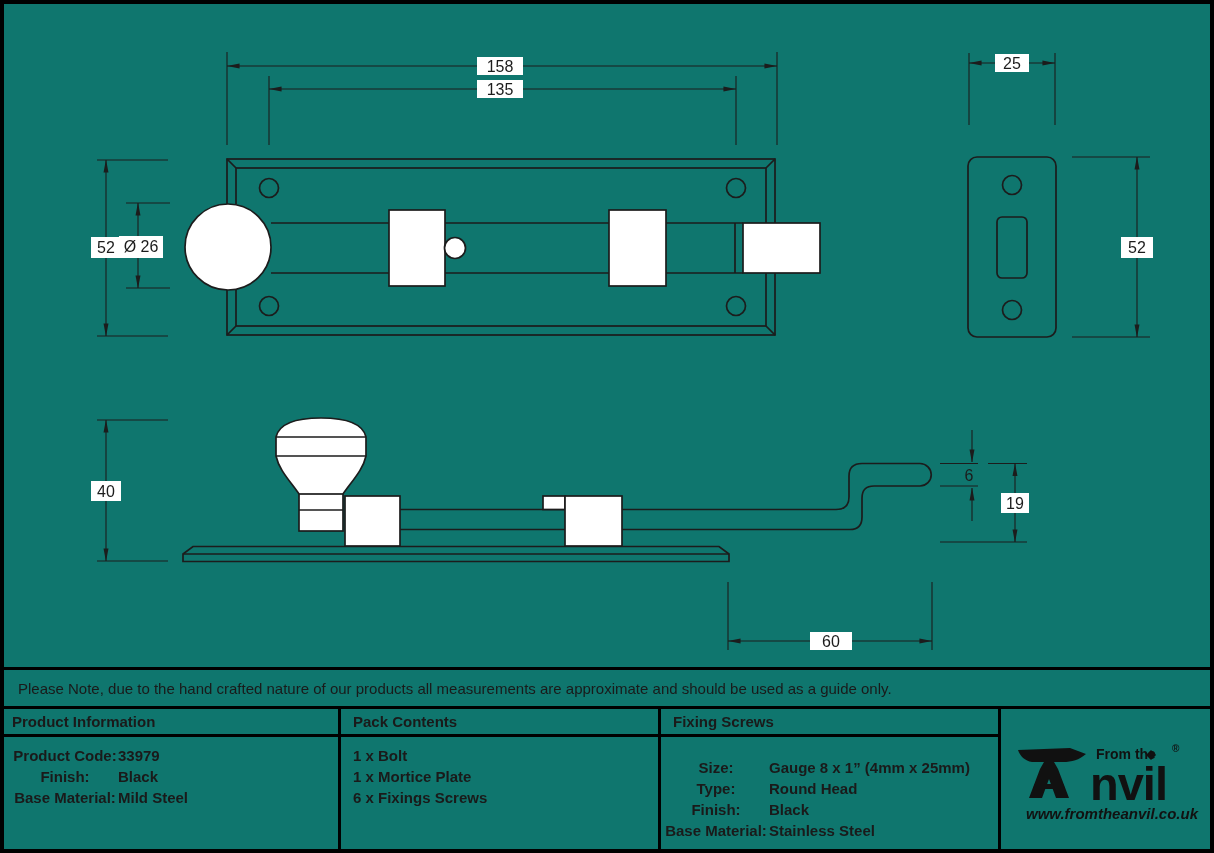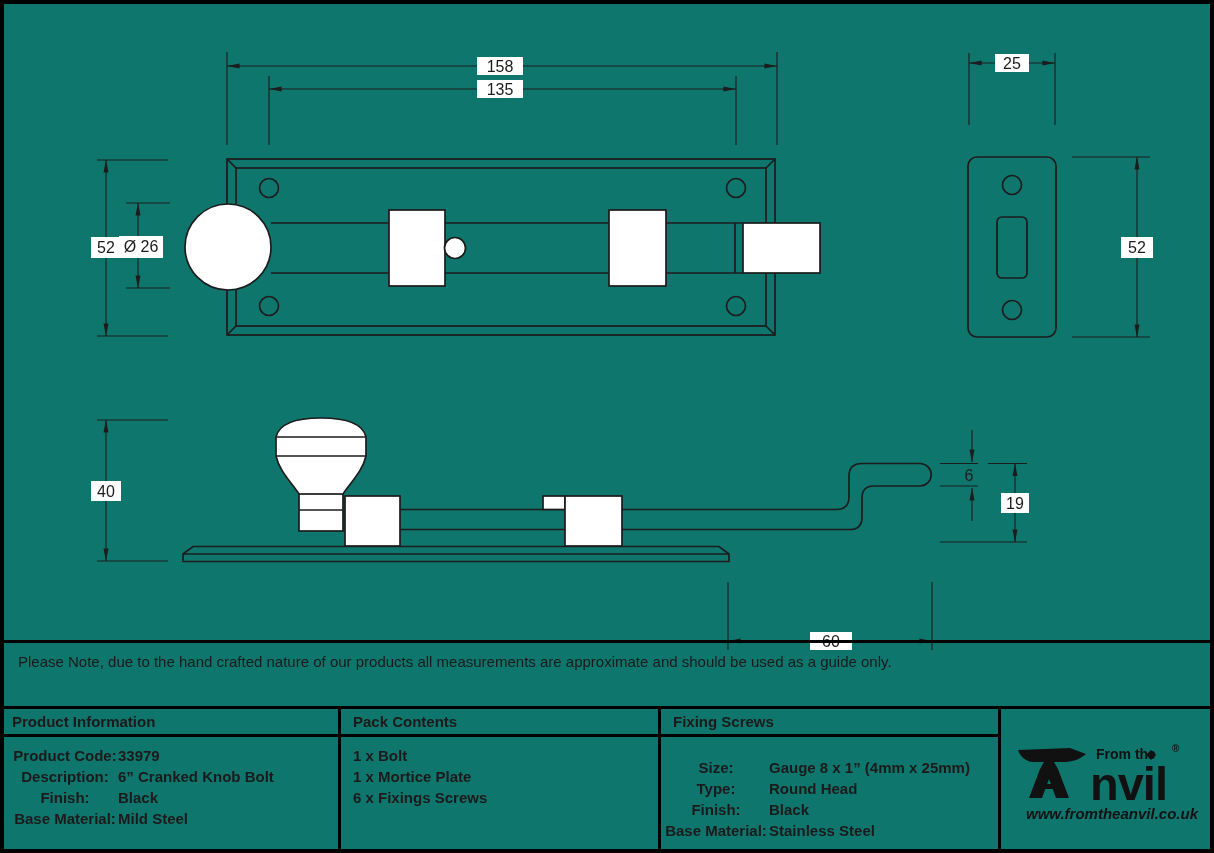--- a/index.html
+++ b/index.html
@@ -9,21 +9,21 @@
     background:#0f766e;
     font-family:"Liberation Sans", sans-serif;
     color:#1a1a1a;
     overflow:hidden;
     margin:0 auto;
   }
   .frame{position:absolute;inset:0;border:4px solid #000;pointer-events:none;z-index:30;}
   svg text{font-family:"Liberation Sans", sans-serif;}
   .dimtxt{font-size:16px;fill:#1c1c1c;}
   .note-bar{
-    position:absolute;top:640px;left:0;right:0;height:39px;
+    position:absolute;top:667px;left:0;right:0;height:39px;
     border-top:3px solid #000;
     display:flex;align-items:center;
     padding-left:18px;box-sizing:border-box;
     font-size:15px;
   }
   .spec-table{
     position:absolute;top:706px;left:0;right:0;bottom:0;
     border-top:3px solid #000;
     display:flex;box-sizing:border-box;
     font-size:15px;
@@ -175,24 +175,20 @@
     <div class="spec-col col-pi">
       <div class="col-header">
         <span>Product Information</span>
       </div>
       <div class="col-body">
         <div class="spec-row">
           <span class="spec-label">Product Code:</span>
           <span>33979</span>
         </div>
         <div class="spec-row">
-          <span class="spec-label">Description:</span>
-          <span>6” Cranked Knob Bolt</span>
-        </div>
-        <div class="spec-row">
           <span class="spec-label">Finish:</span>
           <span>Black</span>
         </div>
         <div class="spec-row">
           <span class="spec-label">Base Material:</span>
           <span>Mild Steel</span>
         </div>
       </div>
     </div>
 

